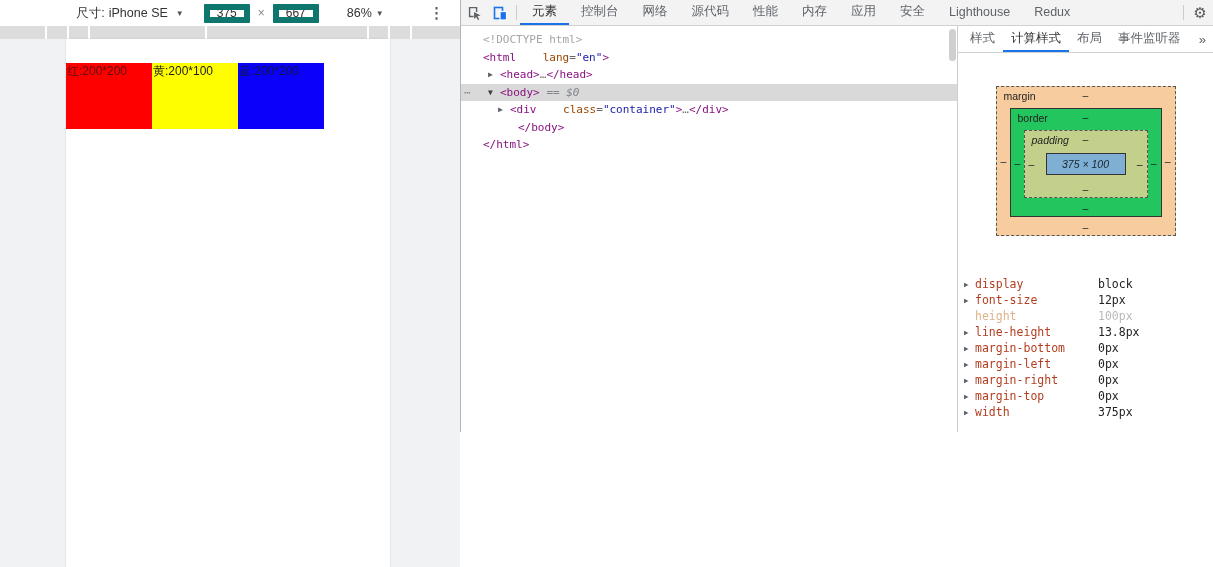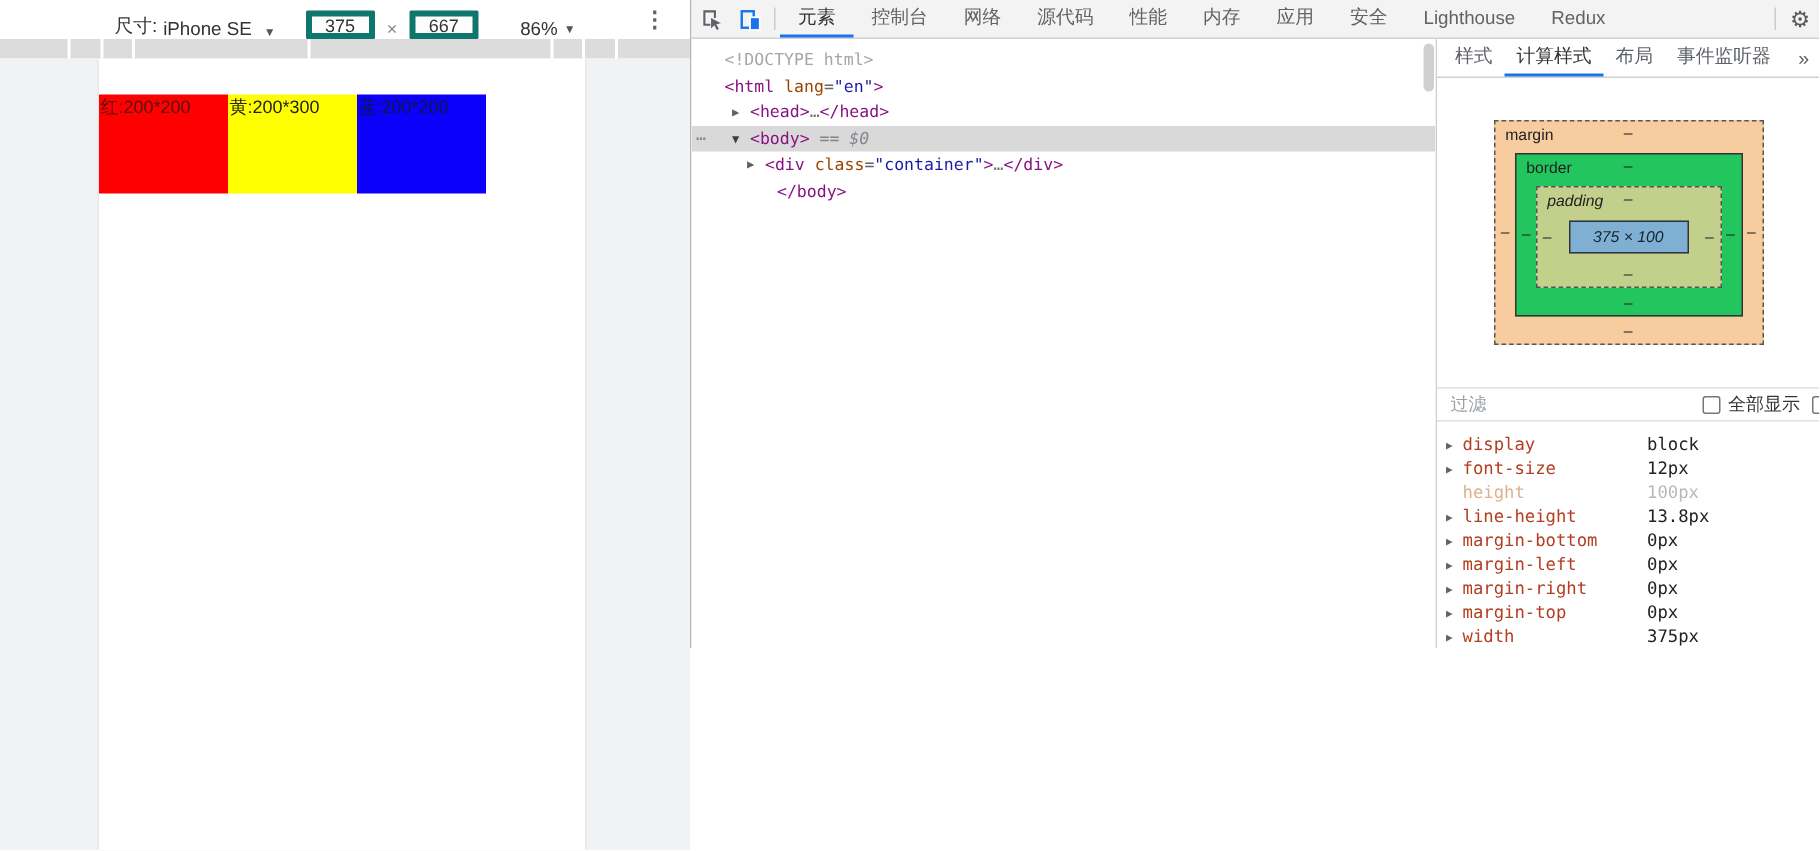--- a/index.html
+++ b/index.html
@@ -1,24 +1,24 @@
 <!DOCTYPE html>
 <html><head>
 <meta charset="utf-8">
 <style>
   * { margin:0; padding:0; box-sizing:border-box; }
   body { font-family:"Liberation Sans", sans-serif; background:#fff; }
   .screen { position:relative; width:1213px; height:567px; overflow:hidden; background:#fff; }
 
   
   .emulation { position:absolute; left:0; top:0; width:460px; height:567px; }
-  .device-toolbar { position:relative; height:26px; background:#fff; display:flex; align-items:flex-end; justify-content:center; font-size:12.5px; color:#333; }
+  .device-toolbar { position:relative; height:26px; background:#fff; display:flex; align-items:center; justify-content:center; font-size:12.5px; color:#333; }
   .dt-label { color:#333; margin-right:4px; }
   .dd-arrow { font-size:8px; color:#555; margin-left:4px; }
-  .size-input { width:46px; height:19px; border:4px solid #0f766e; background:#fdfdfd; text-align:center; font-size:12px; color:#333; border-radius:1px; font-family:"Liberation Sans",sans-serif; }
+  .size-input { width:46px; height:19px; border:6px solid #0f766e; background:#fdfdfd; text-align:center; font-size:12px; color:#333; border-radius:1px; font-family:"Liberation Sans",sans-serif; }
   .times { color:#888; margin:0 8px; font-size:12px; }
   .zoom-select { margin-left:28px; display:flex; align-items:center; }
   .kebab { position:absolute; right:16px; top:4px; color:#5f6368; font-size:15px; font-weight:bold; letter-spacing:0; cursor:pointer; }
   .ruler { position:absolute; top:26px; left:0; width:460px; height:13px; background:#fff; display:flex; gap:2px; }
   .ruler .seg { background:#dcdcdc; height:13px; }
   .stage { position:absolute; top:39px; left:0; width:460px; height:528px; background:#f1f2f3; }
   .page { position:absolute; left:66px; top:0; width:324px; height:528px; background:#fff; box-shadow:0 0 2px rgba(0,0,0,0.12); }
   .boxes { display:flex; margin-top:24px; }
   .cbox { width:86px; height:66px; font-size:12px; line-height:14px; padding:1px 1px; overflow:hidden; white-space:nowrap; }
 
@@ -32,21 +32,21 @@
   .tab-spacer { flex:1; }
   .gear { font-size:15px; color:#5a5a5a; }
 
   .dt-body { position:absolute; top:26px; left:0; right:0; bottom:0; display:flex; }
 
   
   .elements { flex:1; background:#fff; position:relative; font-family:"DejaVu Sans Mono", monospace; font-size:11px; padding-top:5px; overflow:hidden; }
   .code-line { height:17.5px; line-height:17.5px; white-space:pre; padding-left:22px; position:relative; color:#444; cursor:default; }
   .code-line.sel { background:#d9d9d9; }
   .tag { color:#881280; }
-  .attr { color:#994500; }
+  .attr { color:#994500;margin-left:20px; }
   .val { color:#1a1aa6; }
   .punc { color:#666; }
   .gray { color:#a5a5a5; }
   .ell { color:#737373; }
   .flag { color:#80868b; font-style:italic; }
   .tw { display:inline-block; width:12px; color:#5f6368; font-size:8px; vertical-align:1px; cursor:pointer; }
   .tw.open { color:#3c4043; }
   .hoverdots { position:absolute; left:3px; top:0; color:#80868b; letter-spacing:-1px; }
   .ind1 { padding-left:27px; } .ind1t { padding-left:57px; } .ind2 { padding-left:37px; }
   .el-thumb { position:absolute; right:1px; top:3px; width:7px; height:32px; background:#cfcfcf; border-radius:4px; }
@@ -115,21 +115,21 @@
       <span class="seg" style="flex:1"></span>
     </div>
 
     <div class="stage">
       <div class="page">
         <div class="boxes">
           <div class="cbox" style="background-color: rgb(254, 0, 0);">
             <span style="color: rgb(90, 16, 16);">红:200*200</span>
           </div>
           <div class="cbox" style="background-color: rgb(255, 254, 0);">
-            <span style="color: rgb(34, 34, 34);">黄:200*300</span>
+            <span style="color: rgb(34, 34, 34);">黄:200*100</span>
           </div>
           <div class="cbox" style="background-color: rgb(11, 0, 250);">
             <span style="color: rgb(16, 23, 63);">蓝:200*200</span>
           </div>
         </div>
       </div>
     </div>
   </div>
 
   <div class="devtools">
@@ -171,20 +171,21 @@
         <div class="code-line"><span class="tag">&lt;html</span><span class="attr"> lang</span><span class="punc">=</span><span class="val">"en"</span><span class="tag">&gt;</span></div>
 
         <div class="code-line ind1"><span class="tw">▶</span><span class="tag">&lt;head&gt;</span><span class="ell">…</span><span class="tag">&lt;/head&gt;</span></div>
 
         <div class="code-line ind1 sel"><span class="hoverdots">⋯</span><span class="tw open">▼</span><span class="tag">&lt;body&gt;</span><span> </span><span class="flag">== $0</span></div>
 
         <div class="code-line ind2"><span class="tw">▶</span><span class="tag">&lt;div</span><span class="attr"> class</span><span class="punc">=</span><span class="val">"container"</span><span class="tag">&gt;</span><span class="ell">…</span><span class="tag">&lt;/div&gt;</span></div>
 
         <div class="code-line ind1t"><span class="tag">&lt;/body&gt;</span></div>
 
+        <div class="code-line"><span class="tag">&lt;/html&gt;</span></div>
 
         <div class="el-thumb"></div>
       </div>
 
       <div class="sidebar">
         <div class="sb-tabs">
           <span class="sb-tab">样式</span>
           <span class="sb-tab active">计算样式</span>
           <span class="sb-tab">布局</span>
           <span class="sb-tab">事件监听器</span>
@@ -213,26 +214,20 @@
                   <span class="dash-r">–</span>
                   <div class="bm-content" style="background-color: rgb(127, 176, 212);">
                     <span>375 × 100</span>
                   </div>
                 </div>
               </div>
             </div>
           </div>
         </div>
 
-        <div class="filter-row">
-          <span class="filter-ph">过滤</span>
-          <span class="cb"></span>
-          <span class="cb-label">全部显示</span>
-          <span class="cb cut"></span>
-        </div>
 
         <div class="props">
           <div class="prow">
               <span class="ptri">▶</span>
               <span class="pname">display</span>
               <span class="pval">block</span>
             </div>
           <div class="prow">
               <span class="ptri">▶</span>
               <span class="pname">font-size</span>

